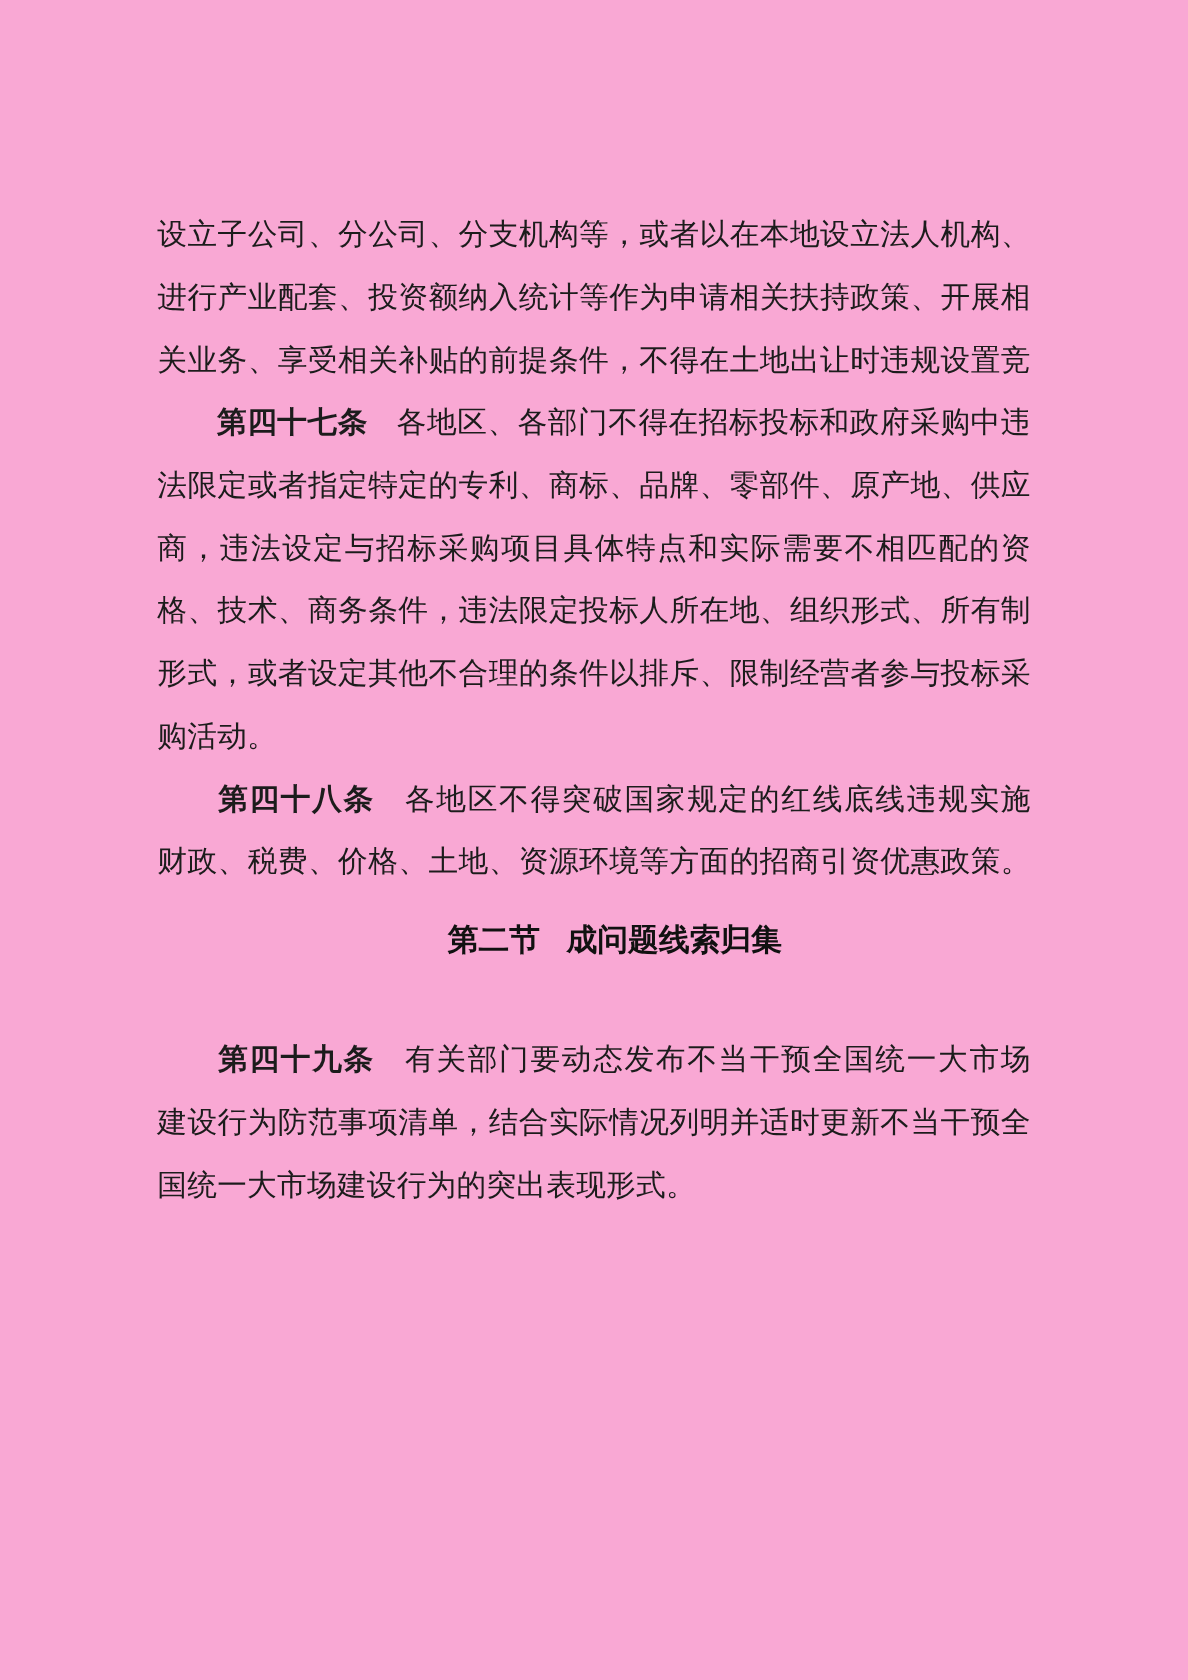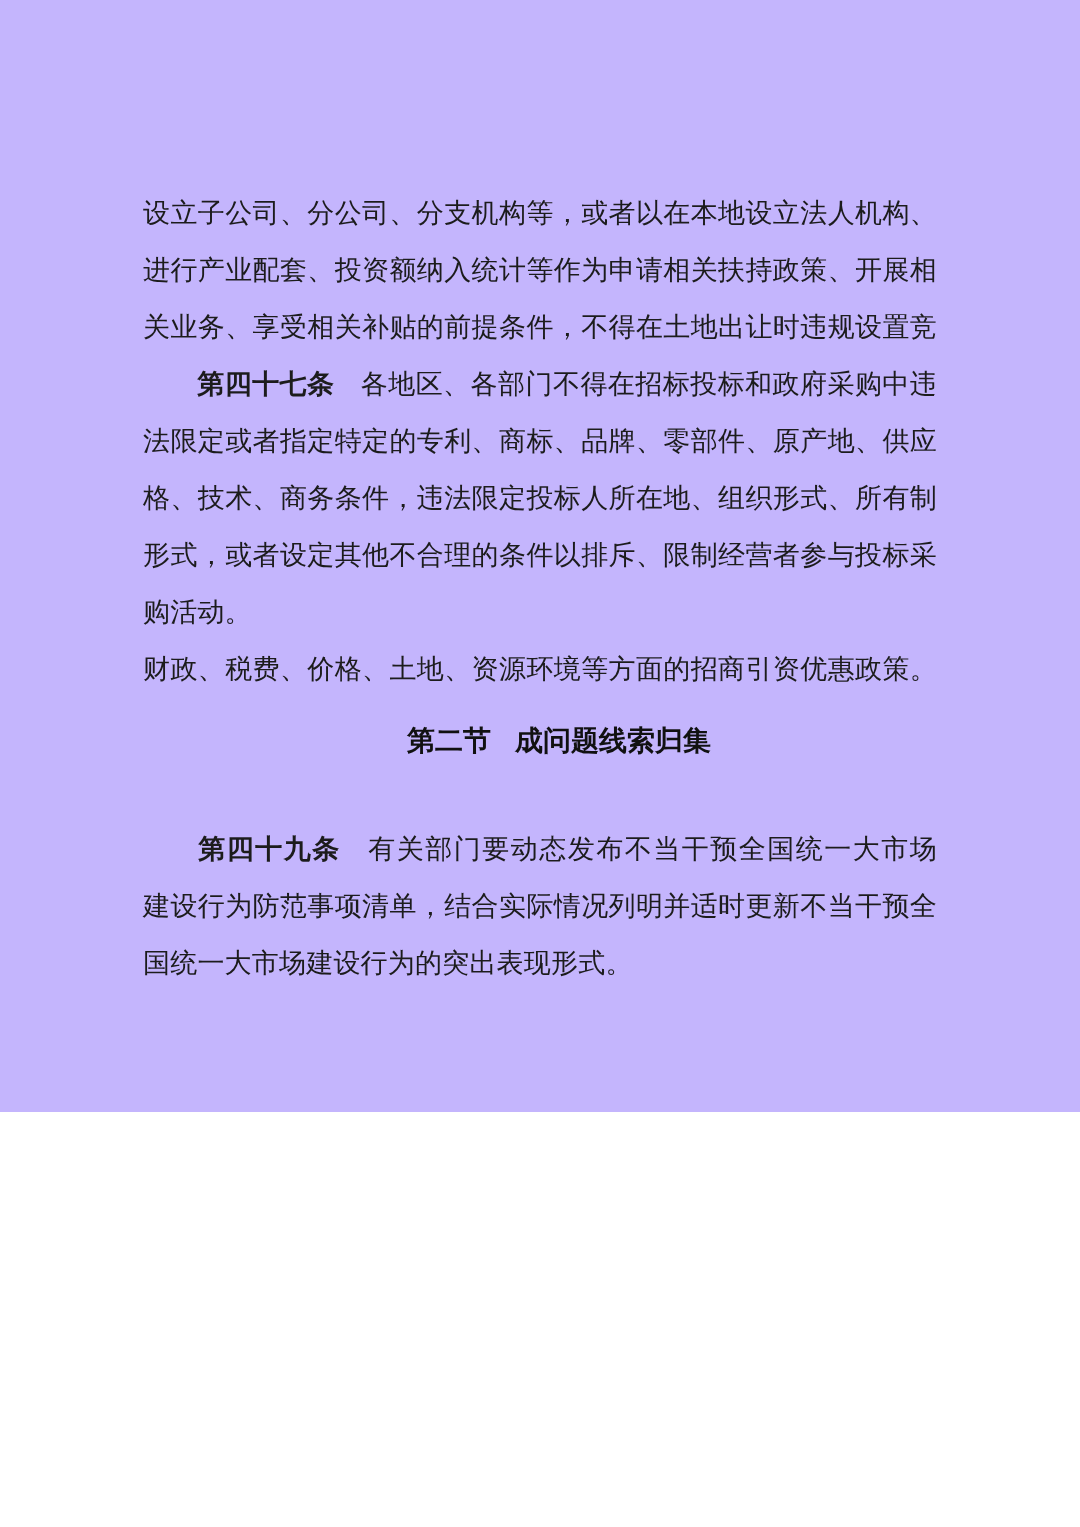--- a/index.html
+++ b/index.html
@@ -3,22 +3,22 @@
 <meta charset="utf-8">
 <style>
   html, body { margin: 0; padding: 0; }
   body {
     width: 1080px; height: 1527px;
     background: #ffffff;
     font-family: "Liberation Serif", "DejaVu Serif", serif;
   }
   .page {
     position: relative;
-    width: 1080px; height: 1112px;
-    background: #c4b5fd;
+    width: 1080px; height: 1527px;
+    background: #f9a8d4;
     color: #1c1c1c;
     overflow: hidden;
   }
   .content {
     padding: 185px 0 0 143px;
     width: 794px;
   }
   .paragraph { margin: 0; }
   .line {
     height: 57px;
@@ -55,25 +55,27 @@
 <main class="page">
   <div class="content" id="doc">
       <div class="paragraph">
         <div class="line fill"><span>设立子公司、分公司、分支机构等，或者以在本地设立法人机构、</span></div>
         <div class="line fill"><span>进行产业配套、投资额纳入统计等作为申请相关扶持政策、开展相</span></div>
         <div class="line fill"><span>关业务、享受相关补贴的前提条件，不得在土地出让时违规设置竞</span></div>
       </div>
       <div class="paragraph">
         <div class="line fill"><span class="indent"></span><b class="lead">第四十七条</b><span class="lead-gap"></span><span>各地区、各部门不得在招标投标和政府采购中违</span></div>
         <div class="line fill"><span>法限定或者指定特定的专利、商标、品牌、零部件、原产地、供应</span></div>
+        <div class="line fill"><span>商，违法设定与招标采购项目具体特点和实际需要不相匹配的资</span></div>
         <div class="line fill"><span>格、技术、商务条件，违法限定投标人所在地、组织形式、所有制</span></div>
         <div class="line fill"><span>形式，或者设定其他不合理的条件以排斥、限制经营者参与投标采</span></div>
         <div class="line"><span>购活动。</span></div>
       </div>
       <div class="paragraph">
+        <div class="line fill"><span class="indent"></span><b class="lead">第四十八条</b><span class="lead-gap"></span><span>各地区不得突破国家规定的红线底线违规实施</span></div>
         <div class="line fill"><span>财政、税费、价格、土地、资源环境等方面的招商引资优惠政策。</span></div>
       </div>
       <div class="section-heading"><span>第二节</span><span class="heading-gap"></span><span>成问题线索归集</span></div>
       <div class="paragraph">
         <div class="line fill"><span class="indent"></span><b class="lead">第四十九条</b><span class="lead-gap"></span><span>有关部门要动态发布不当干预全国统一大市场</span></div>
         <div class="line fill"><span>建设行为防范事项清单，结合实际情况列明并适时更新不当干预全</span></div>
         <div class="line"><span>国统一大市场建设行为的突出表现形式。</span></div>
       </div>
     </div>
 </main>

